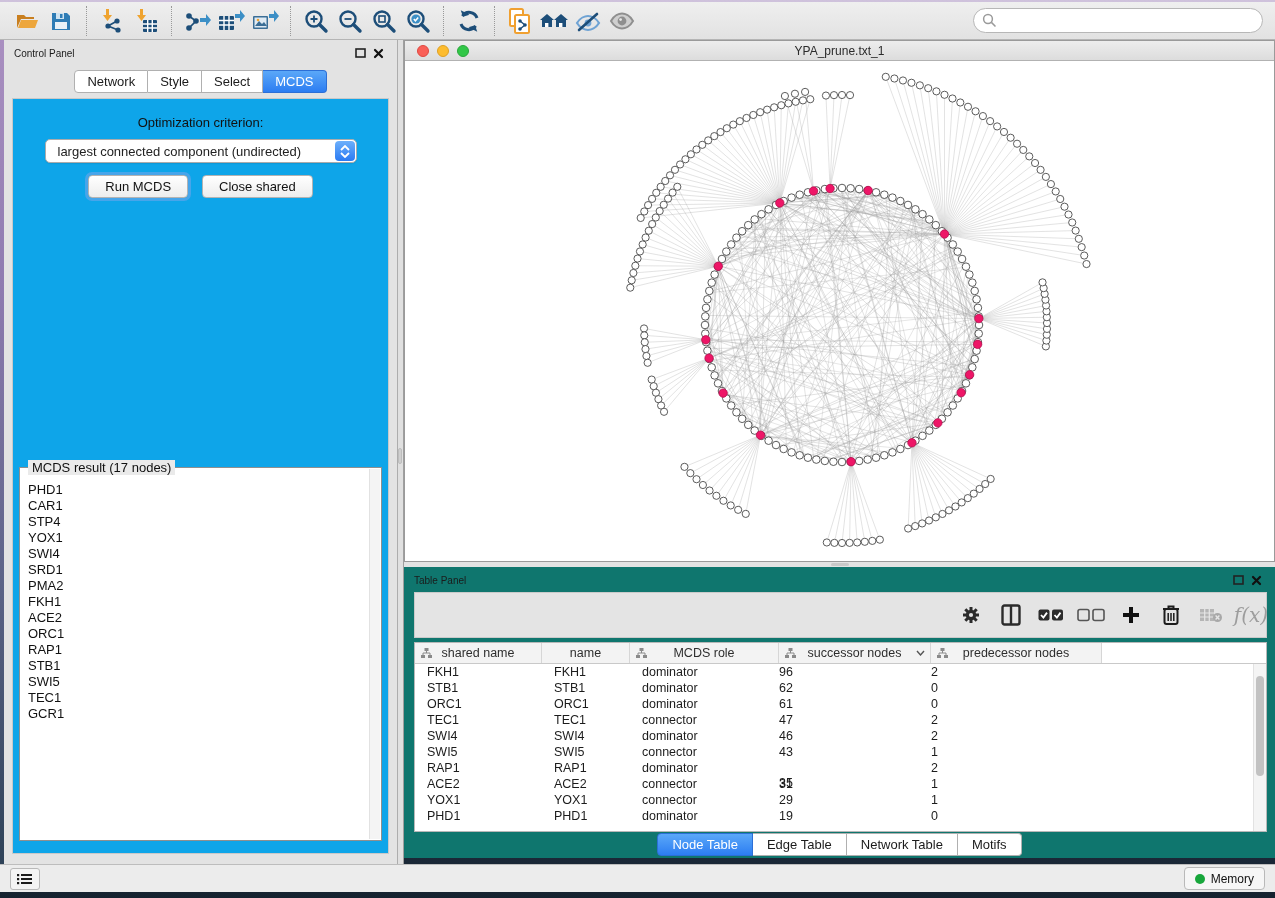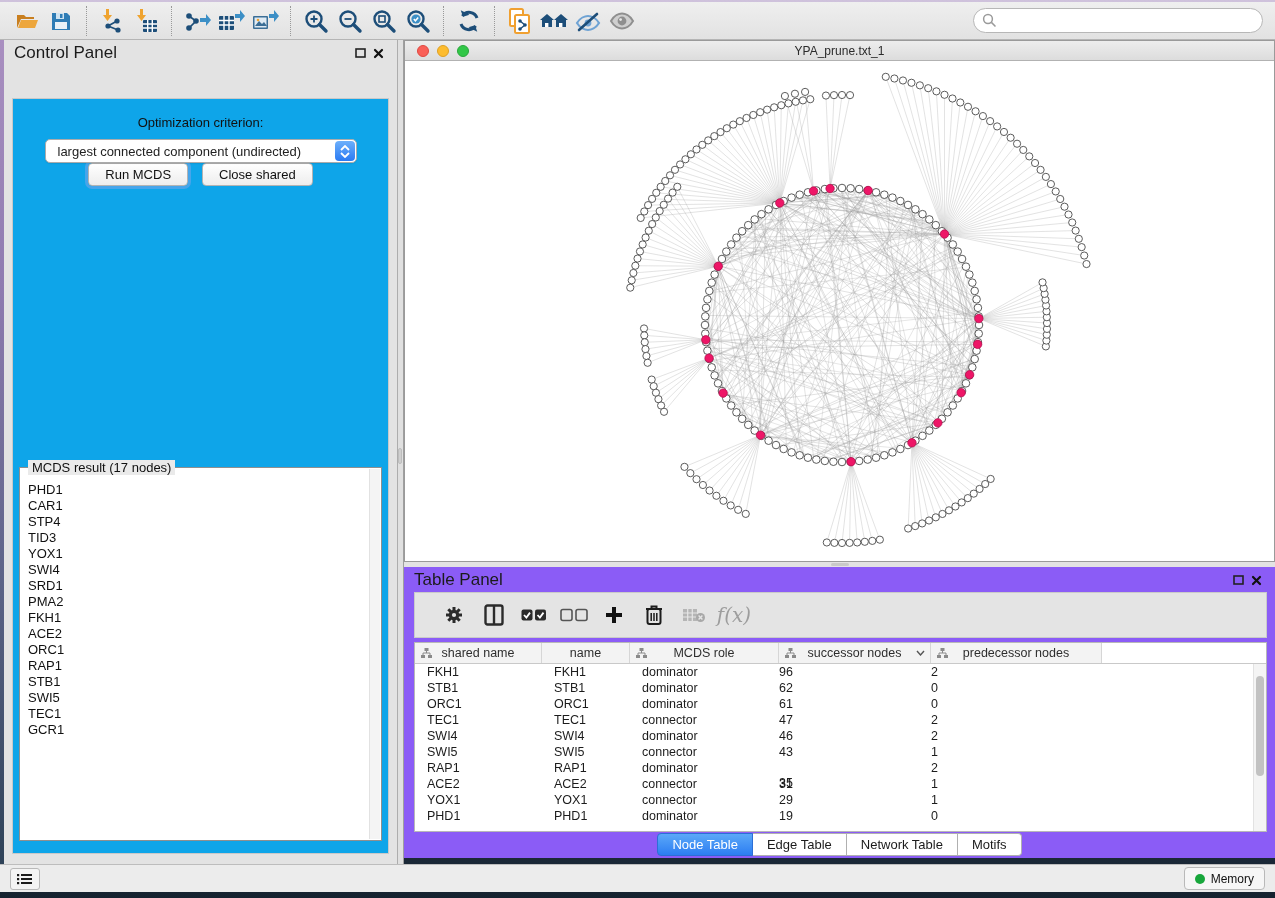--- a/index.html
+++ b/index.html
@@ -23,40 +23,40 @@
     background:#fff; border:1px solid #b7b7b7; border-radius:13px;
     display:flex; align-items:center; padding-left:8px;
   }
   .search-wrap input { border:none; outline:none; flex:1; font:13px "Liberation Sans",sans-serif; background:transparent; margin-left:6px; }
 
   
   .wall-left { position:absolute; left:0; top:40px; width:4px; bottom:34px;
     background:linear-gradient(180deg,#a98fc0 0%,#8f7bb0 30%,#5d6488 65%,#2e4258 100%); }
   .control-panel { position:absolute; left:4px; top:40px; width:394px; bottom:34px; background:#e3e3e3; border-right:1px solid #adadad; }
   .panel-header { height:26px; display:flex; align-items:center; padding:0 10px; }
-  .panel-title { font-size:17px; color:#1b1b1b; }
+  .panel-title { font-size:10px; color:#1b1b1b; }
   .panel-header .spacer { flex:1; }
   .mini-icon { background:none; border:none; width:18px; height:16px; display:flex; align-items:center; justify-content:center; cursor:pointer; }
   .ctab-row { height:30px; display:flex; align-items:center; justify-content:center; }
   .ctab {
     font-size:13px; padding:3px 12px; background:#fff; border:1px solid #b0b0b0; border-left:none; cursor:pointer; color:#1b1b1b;
   }
   .ctab:first-child { border-left:1px solid #b0b0b0; border-radius:4px 0 0 4px; }
   .ctab:last-child { border-radius:0 4px 4px 0; }
   .ctab.active { background:linear-gradient(#5ba8f8,#2c7df2); color:#fff; border-color:#2c6fd6; }
   .cp-inset { position:absolute; left:8px; right:8px; top:58px; bottom:10px; background:#0ea5e9; border:1px solid #c9c9c9; }
   .opt-label { text-align:center; font-size:13px; margin-top:16px; color:#111; }
   .select-box {
     margin:9px auto 0; width:312px; height:24px; background:#fff; border:1px solid #ababab; border-radius:5px;
     position:relative; display:flex; align-items:center; padding-left:12px; font-size:13px; cursor:pointer;
     box-shadow:0 1px 1px rgba(0,0,0,.08);
   }
   .select-stepper { position:absolute; right:1px; top:1px; bottom:1px; width:20px; border-radius:4px;
     background:linear-gradient(#6db0fb,#2a7af3); display:flex; flex-direction:column; align-items:center; justify-content:center; gap:1px; }
-  .btn-row { display:flex; justify-content:center; gap:14px; }
+  .btn-row { display:flex; justify-content:center; gap:14px; margin-top:12px; }
   .cbtn { font-size:13px; height:23px; padding:0 16px; background:linear-gradient(#ffffff,#ededed);
     border:1px solid #b3b3b3; border-radius:4px; cursor:pointer; color:#111; }
   .cbtn.focused { box-shadow:0 0 0 3px rgba(110,165,235,.6); }
   .mcds-group { position:absolute; left:6px; right:6px; top:368px; bottom:12px; border:1px solid #8f8f8f; background:#fff; }
   .mcds-legend { position:absolute; top:-8px; left:8px; background:#eaeaea; padding:0 4px; font-size:13px; color:#111; }
   .mcds-list { position:absolute; left:0; right:12px; top:6px; bottom:0; overflow:hidden; padding:8px 0 0 8px; }
   .mcds-list div { font-size:13px; line-height:16px; color:#111; cursor:default; }
   .mcds-scroll { position:absolute; right:1px; top:1px; bottom:1px; width:11px; background:#f4f4f4; border-left:1px solid #e2e2e2; }
 
   
@@ -74,23 +74,23 @@
   .light.green { background:#32c748; border:1px solid #2aa73c; }
   .net-title { flex:1; text-align:center; font-size:12px; color:#2b2b2b; }
   .net-canvas { position:absolute; left:0; right:0; top:20px; bottom:0; background:#fff; }
   .net-canvas svg { width:100%; height:100%; }
 
   
   .hdivider { position:absolute; left:404px; right:0; top:562px; height:5px; background:#e3e3e3; }
   .hgrip { position:absolute; left:50%; top:1px; width:18px; height:3px; margin-left:-9px; background:#c9c9c9; border-radius:2px; }
 
   
-  .table-panel { position:absolute; left:404px; right:0; top:567px; height:291px; background:#8b5cf6; }
+  .table-panel { position:absolute; left:404px; right:0; top:567px; height:291px; background:#0f766e; }
   .tp-toolbar { position:absolute; left:10px; right:8px; top:25px; height:46px; background:#e4e4e4;
-    border:1px solid #cacaca; display:flex; align-items:center; gap:10px; padding-left:24px; }
+    border:1px solid #cacaca; display:flex; align-items:center; gap:10px; padding-left:24px;justify-content:flex-end; }
   .tp-btn { background:none; border:none; width:30px; height:34px; display:flex; align-items:center; justify-content:center; cursor:pointer; }
   .fx { font-family:"DejaVu Serif", serif; font-style:italic; font-size:20px; color:#9d9d9d; }
   .grid-wrap { position:absolute; left:10px; right:8px; top:75px; height:190px; background:#fff; border:1px solid #b8b8b8; overflow:hidden; }
   .thead { display:flex; height:21px; background:#f3f3f3; border-bottom:1px solid #c9c9c9; }
   .th { position:relative; display:flex; align-items:center; justify-content:center; font-size:12.5px; color:#2e2e2e;
     border-right:1px solid #d6d6d6; cursor:pointer; }
   .th .tree { position:absolute; left:6px; top:5px; }
   .th .sort { position:absolute; right:5px; top:7px; }
   .th.empty { flex:1; background:#fff; border-right:none; }
   .trow { display:flex; height:16px; align-items:center; font-size:12.5px; color:#1c1c1c; cursor:default; }
@@ -272,20 +272,26 @@
     <button class="mini-icon">
         <svg width="11" height="10" viewBox="0 0 11 10">
           <rect x="1" y="1" width="9" height="8" fill="none" stroke="#222" stroke-width="1.6"></rect>
         </svg>
       </button>
     <button class="mini-icon">
         <svg width="11" height="11" viewBox="0 0 11 11">
           <path d="M2 2l7 7M9 2l-7 7" stroke="#111" stroke-width="2.2" stroke-linecap="round"></path>
         </svg>
       </button>
+  </div>
+  <div class="ctab-row">
+    <div class="ctab">Network</div>
+    <div class="ctab">Style</div>
+    <div class="ctab">Select</div>
+    <div class="ctab active">MCDS</div>
   </div>
   <div class="cp-inset">
     <div class="opt-label">Optimization criterion:</div>
     <div class="select-box">
       <span>largest connected component (undirected)</span>
       <span class="select-stepper">
         <svg width="10" height="6" viewBox="0 0 10 6">
             <path d="M1 5l4-4 4 4" fill="none" stroke="#fff" stroke-width="1.8"></path>
           </svg>
         <svg width="10" height="6" viewBox="0 0 10 6">
@@ -296,21 +302,20 @@
     <div class="btn-row">
       <button class="cbtn focused">Run MCDS</button>
       <button class="cbtn">Close shared</button>
     </div>
     <div class="mcds-group">
       <span class="mcds-legend">MCDS result (17 nodes)</span>
       <div class="mcds-list">
           <div>PHD1</div>
           <div>CAR1</div>
           <div>STP4</div>
-          <div>TID3</div>
           <div>YOX1</div>
           <div>SWI4</div>
           <div>SRD1</div>
           <div>PMA2</div>
           <div>FKH1</div>
           <div>ACE2</div>
           <div>ORC1</div>
           <div>RAP1</div>
           <div>STB1</div>
           <div>SWI5</div>

